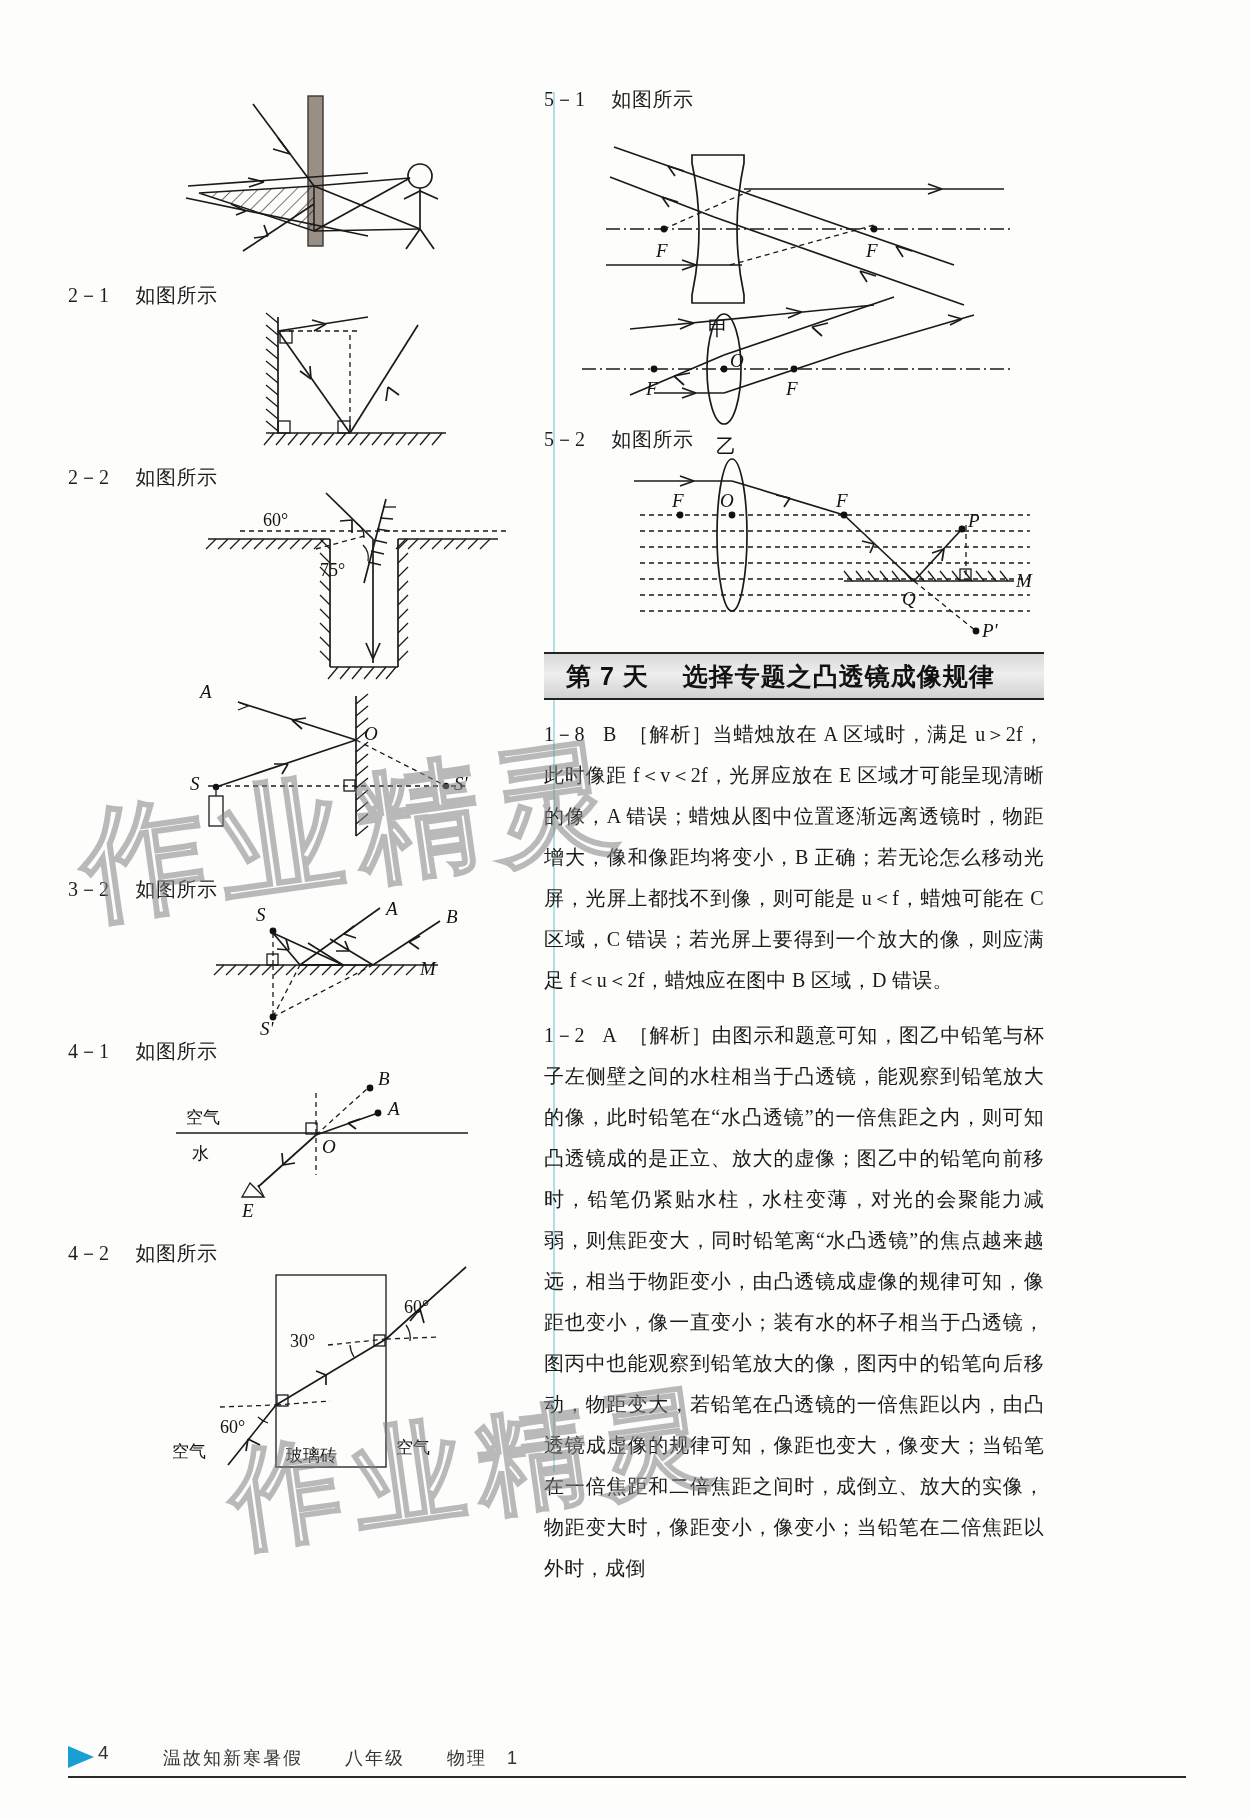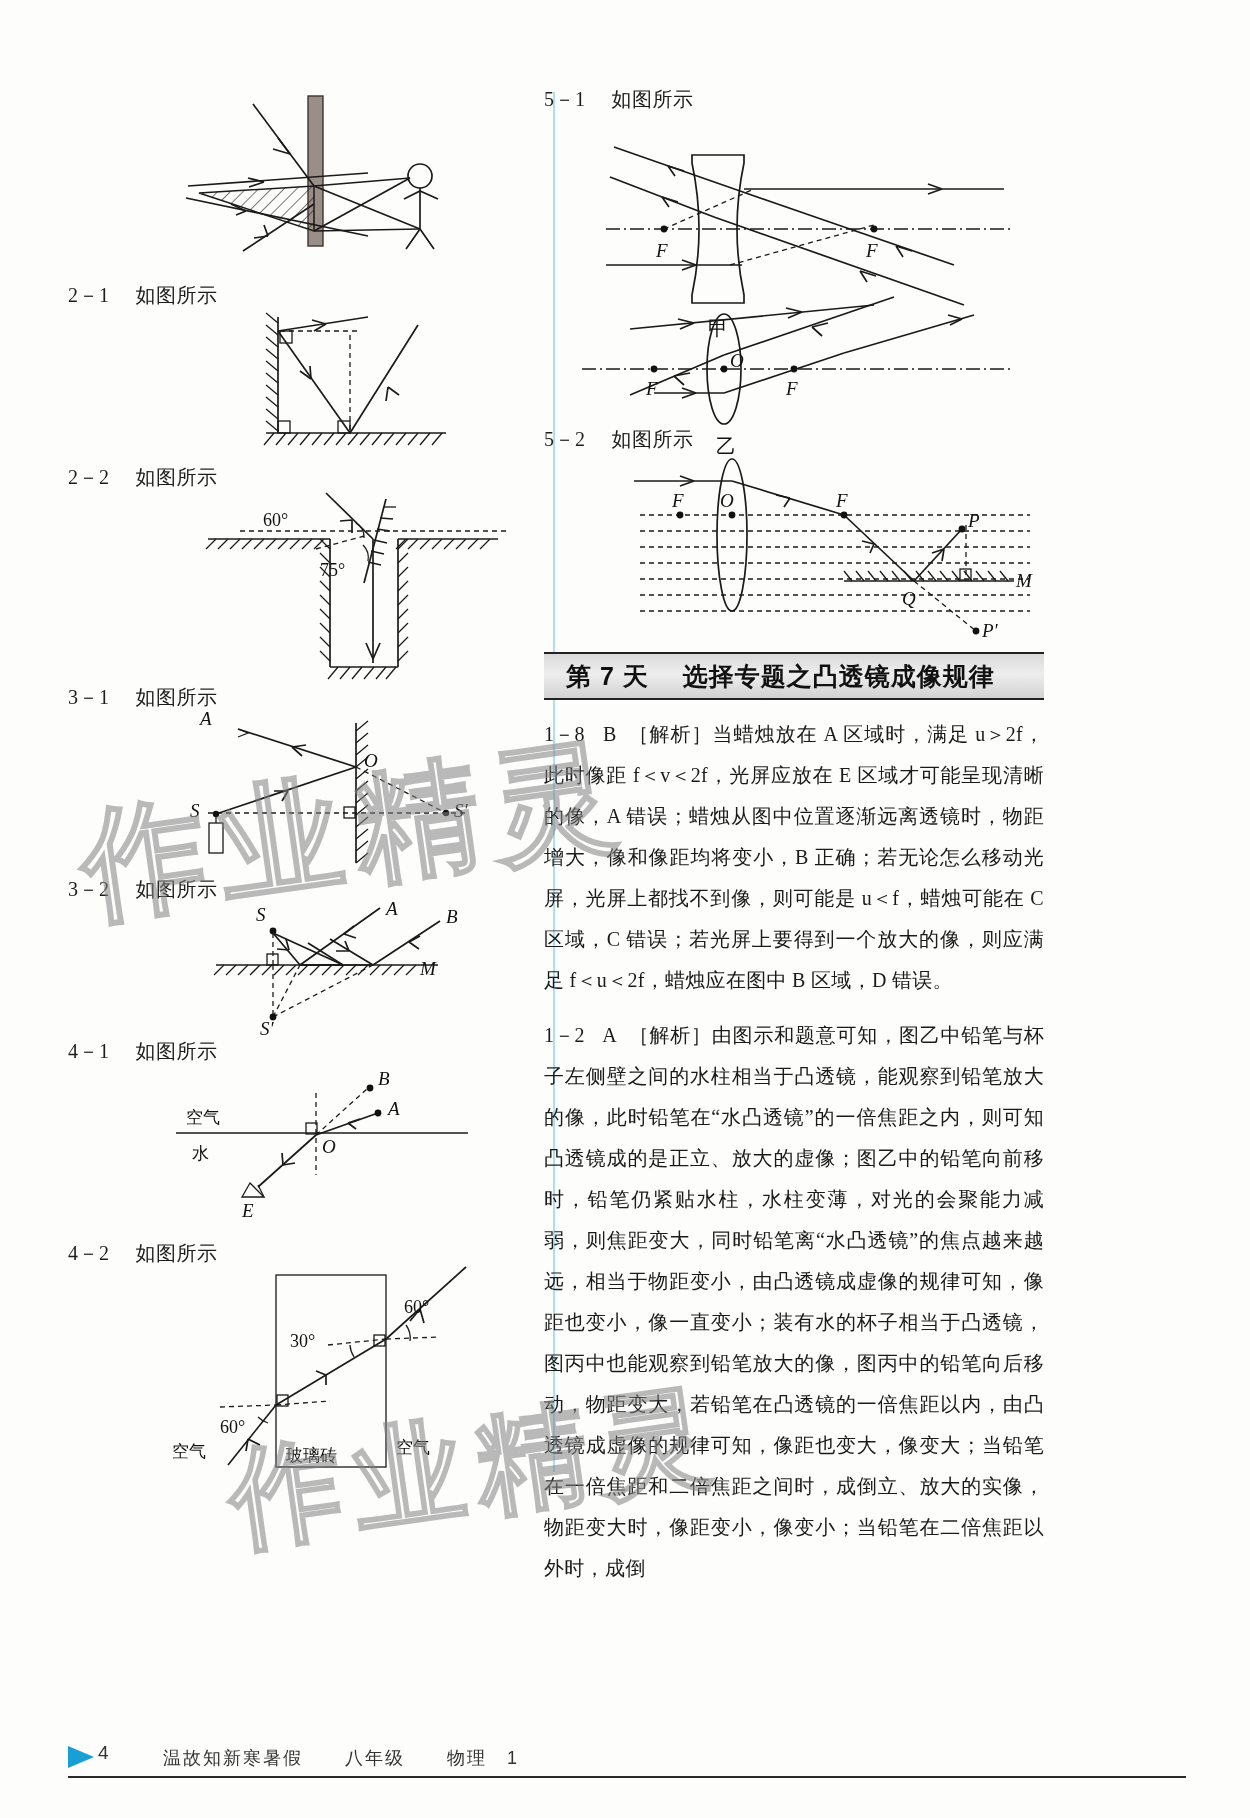--- a/index.html
+++ b/index.html
@@ -333,23 +333,20 @@
 
           <path class="stroke-thin" d="M288 32 A16 16 0 0 1 296 47"></path>
           <path class="stroke-thin" d="M295 54 A18 18 0 0 1 300 70"></path>
           <text class="lbl-ang" x="195" y="35">60°</text>
           <text class="lbl-ang" x="252" y="85">75°</text>
         </svg>
       </div>
     </div>
 
     <div class="item" style="height:192px;">
-      <div class="qlabel">
-        <span class="qnum">3－1</span><span class="qtext">如图所示</span>
-      </div>
       <div class="fig">
         <svg width="470" height="160" viewBox="0 0 470 160">
 
           <path class="stroke" d="M288 12 L288 152"></path>
           <g class="stroke-thin">
             <path d="M288 20 L300 10"></path>
               <path d="M288 32 L300 22"></path>
               <path d="M288 44 L300 34"></path>
             <path d="M288 56 L300 46"></path>
               <path d="M288 68 L300 58"></path>

